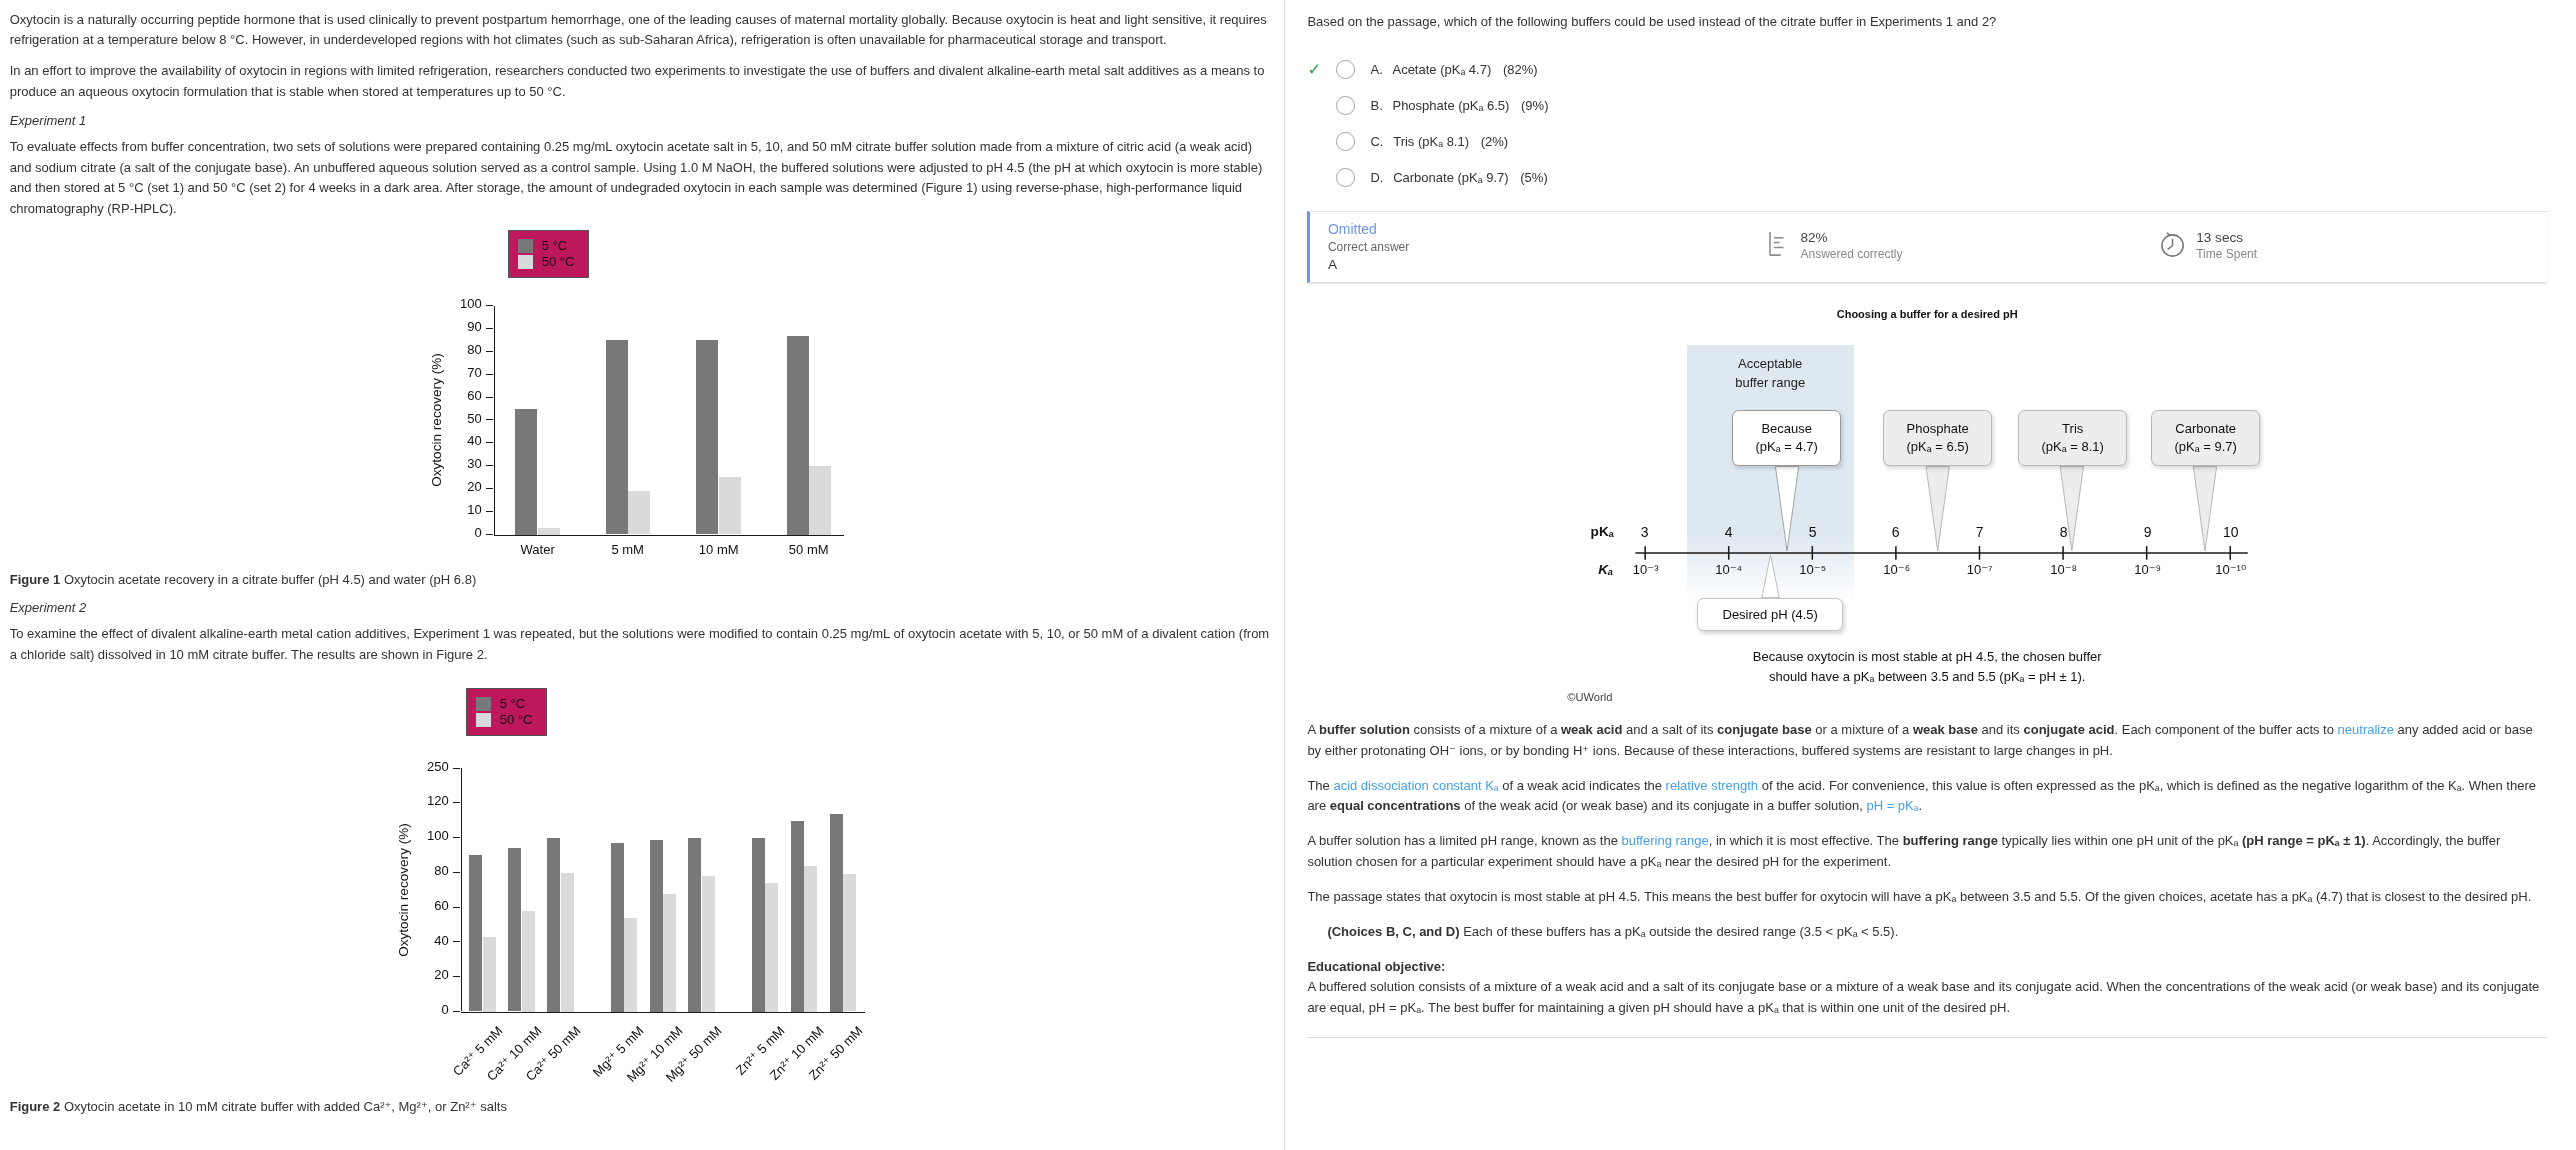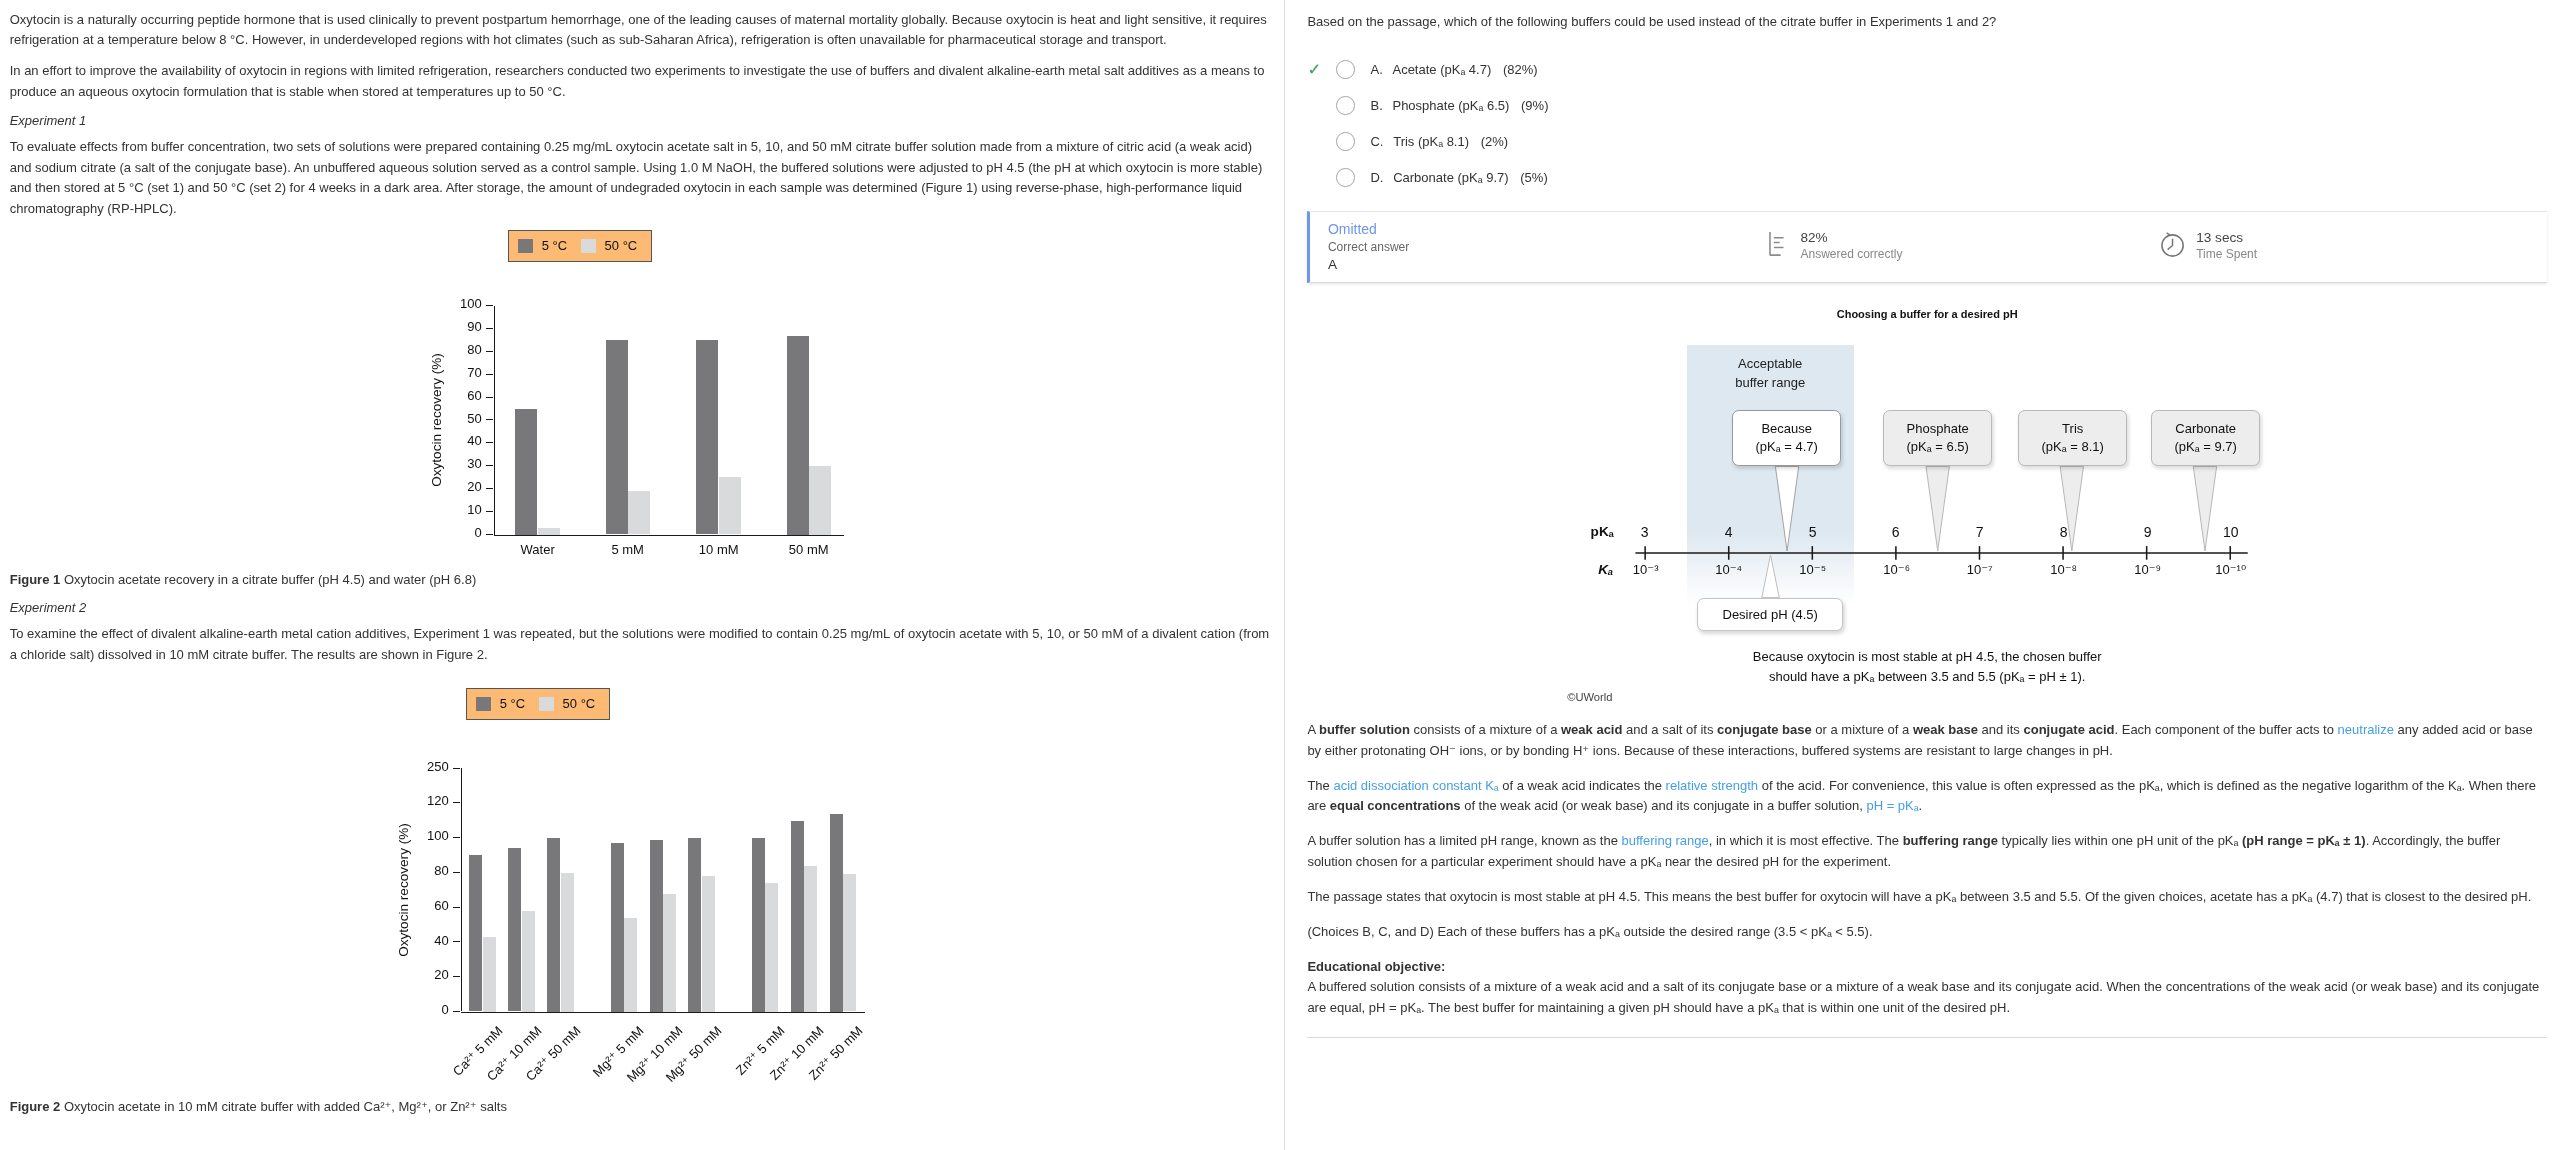--- a/index.html
+++ b/index.html
@@ -14,22 +14,22 @@
   .link { color:#459fe6; cursor:pointer; }
 
   
   .chart { position:relative; }
   .chart .ax { position:absolute; background:#1a1a1a; }
   .chart .ylab { position:absolute; text-align:right; font-size:13px; color:#111; }
   .chart .xlab { position:absolute; text-align:center; font-size:13px; color:#111; }
   .chart .xlab.rot { transform:translateX(-100%) rotate(-45deg); transform-origin:100% 0;
     white-space:nowrap; text-align:right; }
   .chart .bar { position:absolute; }
-  .chart .legend { position:absolute; border:1px solid #555; background:#fdba74;
-    padding:7.8px 13.6px 7.8px 9.7px; display:flex; flex-direction:row; gap:14px; }
+  .chart .legend { position:absolute; border:1px solid #555; background:#be185d;
+    padding:7.8px 13.6px 7.8px 9.7px; display:flex; flex-direction:column; gap:1px; }
   .lrow { display:flex; align-items:center; gap:8.8px; font-size:13px; color:#111; }
   .sw { width:14.6px; height:14.6px; display:inline-block; }
   .chart .ylabel { position:absolute; transform:translate(-50%,-50%) rotate(-90deg);
     white-space:nowrap; font-size:13.6px; color:#111; }
 
   
   .stem { font-size:13px; line-height:20.4px; margin:1.9px 0 19.5px 0; }
   .choice { display:flex; align-items:center; height:36px; font-size:13px; }
   .chk { width:29px; font-size:16.5px; color:#2fa24c; }
   .radio { width:18.5px; height:18.5px; border:1.9px solid #a6a6a6; border-radius:50%;
@@ -360,20 +360,20 @@
         </div>
       </div>
       <div class="credit">©UWorld</div>
     </div>
 
     <div style="margin-top:17.5px;">
       <p class="para"><span>A </span><span style="font-weight: bold;">buffer solution</span><span> consists of a mixture of a </span><span style="font-weight: bold;">weak acid</span><span> and a salt of its </span><span style="font-weight: bold;">conjugate base</span><span> or a mixture of a </span><span style="font-weight: bold;">weak base</span><span> and its </span><span style="font-weight: bold;">conjugate acid</span><span>.  Each component of the buffer acts to </span><span class="link">neutralize</span><span> any added acid or base by either protonating OH⁻ ions, or by bonding H⁺ ions.  Because of these interactions, buffered systems are resistant to large changes in pH.</span></p>
       <p class="para"><span>The </span><span class="link">acid dissociation constant Kₐ</span><span> of a weak acid indicates the </span><span class="link">relative strength</span><span> of the acid.  For convenience, this value is often expressed as the pKₐ, which is defined as the negative logarithm of the Kₐ.  When there are </span><span style="font-weight: bold;">equal concentrations</span><span> of the weak acid (or weak base) and its conjugate in a buffer solution, </span><span class="link">pH = pKₐ</span><span>.</span></p>
       <p class="para"><span>A buffer solution has a limited pH range, known as the </span><span class="link">buffering range</span><span>, in which it is most effective.  The </span><span style="font-weight: bold;">buffering range</span><span> typically lies within one pH unit of the pKₐ </span><span style="font-weight: bold;">(pH range = pKₐ ± 1)</span><span>.  Accordingly, the buffer solution chosen for a particular experiment should have a pKₐ near the desired pH for the experiment.</span></p>
       <p class="para"><span>The passage states that oxytocin is most stable at pH 4.5.  This means the best buffer for oxytocin will have a pKₐ between 3.5 and 5.5.  Of the given choices, acetate has a pKₐ (4.7) that is closest to the desired pH.</span></p>
-      <p class="para"><span style="font-weight: normal;">(Choices B, C, and D)</span><span>  Each of these buffers has a pKₐ outside the desired range (3.5 &lt; pKₐ &lt; 5.5).</span></p>
+      <p class="para"><span style="font-weight: bold; margin-left: 20px;">(Choices B, C, and D)</span><span>  Each of these buffers has a pKₐ outside the desired range (3.5 &lt; pKₐ &lt; 5.5).</span></p>
       <div class="obj-head">Educational objective:</div>
       <p class="para"><span>A buffered solution consists of a mixture of a weak acid and a salt of its conjugate base or a mixture of a weak base and its conjugate acid.  When the concentrations of the weak acid (or weak base) and its conjugate are equal, pH = pKₐ.  The best buffer for maintaining a given pH should have a pKₐ that is within one unit of the desired pH.</span></p>
     </div>
     <div class="enddiv"></div>
   </div>
 </div>
 
 
 </body></html>

